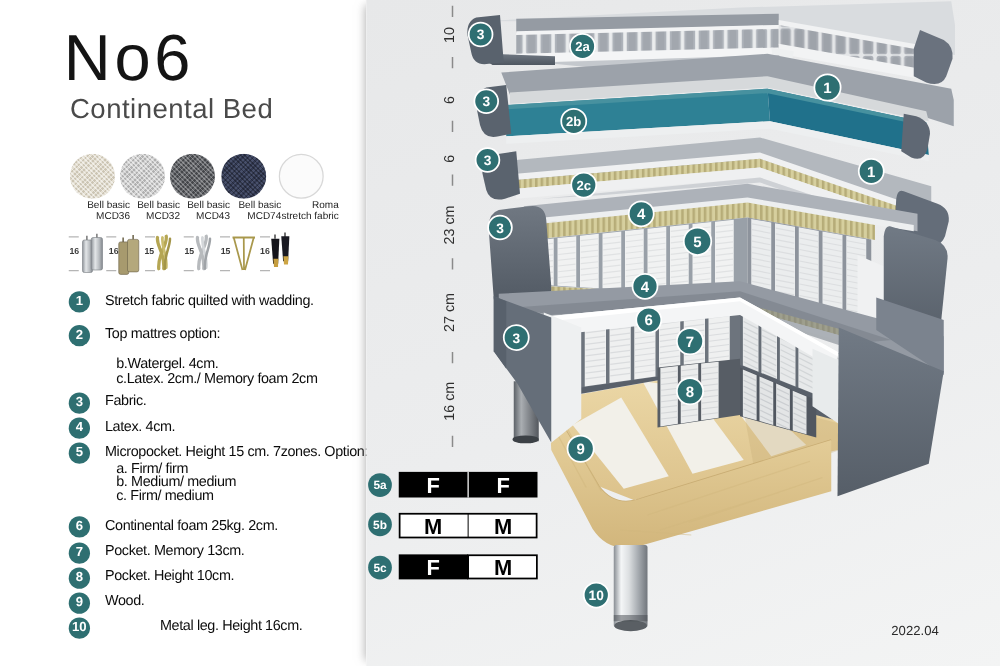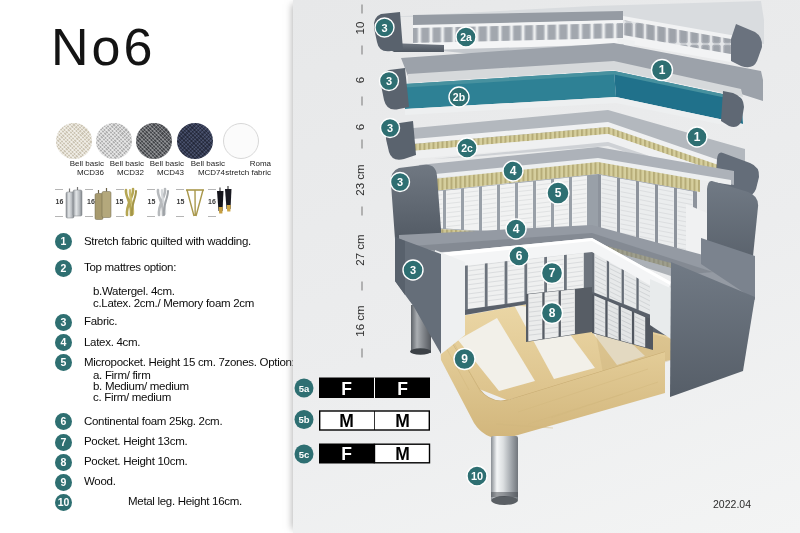--- a/index.html
+++ b/index.html
@@ -14,20 +14,21 @@
 .li-t{left:84px;font-size:11.5px;color:#0c0c0c;letter-spacing:-0.3px;}
 .li-s{left:93px;font-size:11.5px;color:#0c0c0c;letter-spacing:-0.3px;}
 #panel{left:293px;top:0;width:507px;height:533px;background:linear-gradient(160deg,#e7e8e9 0%,#ecedee 55%,#f3f4f4 100%);box-shadow:-5px 0 7px -4px rgba(120,120,120,0.55);}
 </style>
 </head>
 <body>
 <div id="page">
 
   <div class="abs" id="title">No6</div>
 
+  <div class="abs" id="subtitle">Continental Bed</div>
 
   <div class="abs sw" style="left:56px;background:
     repeating-linear-gradient(45deg,rgba(255,255,255,0.5) 0 1px,rgba(0,0,0,0) 1px 2.5px),
     repeating-linear-gradient(-45deg,#ccc5b4 0 1.5px,#e4dfd2 1.5px 3px);"></div>
 
   <div class="abs sw" style="left:96px;background:
     repeating-linear-gradient(45deg,rgba(255,255,255,0.5) 0 1px,rgba(0,0,0,0) 1px 2.5px),
     repeating-linear-gradient(-45deg,#b0b0b0 0 1.5px,#d2d2d2 1.5px 3px);"></div>
 
   <div class="abs sw" style="left:136px;background:
@@ -138,21 +139,21 @@
   <div class="abs li-c" style="top:354px;">5</div>
   <div class="abs li-t" style="top:355.5px;">Micropocket. Height 15 cm. 7zones. Option:</div>
   <div class="abs li-s" style="top:368.8px;">a. Firm/ firm</div>
   <div class="abs li-s" style="top:379.6px;">b. Medium/ medium</div>
   <div class="abs li-s" style="top:391px;">c. Firm/ medium</div>
 
   <div class="abs li-c" style="top:413.2px;">6</div>
   <div class="abs li-t" style="top:414.7px;">Continental foam 25kg. 2cm.</div>
 
   <div class="abs li-c" style="top:433.5px;">7</div>
-  <div class="abs li-t" style="top:435px;">Pocket. Height 13cm.</div>
+  <div class="abs li-t" style="top:435px;">Pocket. Memory 13cm.</div>
 
   <div class="abs li-c" style="top:453.5px;">8</div>
   <div class="abs li-t" style="top:455px;">Pocket. Height 10cm.</div>
 
   <div class="abs li-c" style="top:473.5px;">9</div>
   <div class="abs li-t" style="top:475px;">Wood.</div>
 
   <div class="abs li-c" style="top:493.5px;">10</div>
   <div class="abs li-t" style="top:495px;padding-left:44px;">Metal leg. Height 16cm.</div>
 

